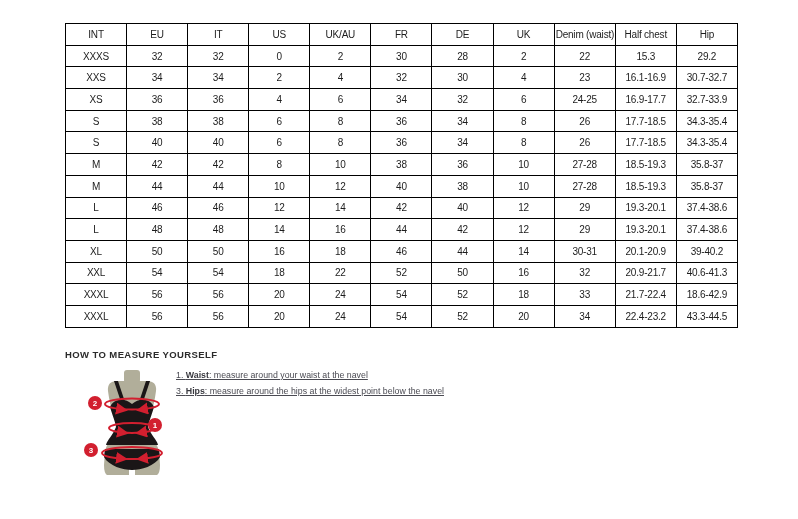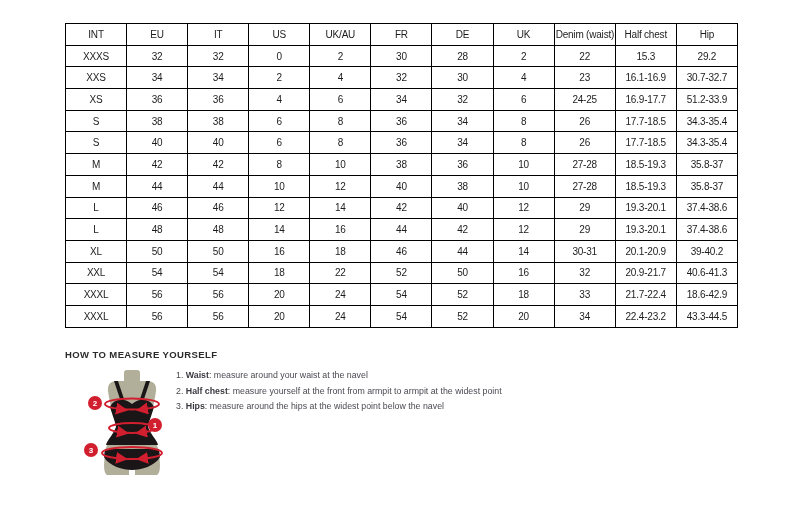--- a/index.html
+++ b/index.html
@@ -20,21 +20,21 @@
   }
   
   .measure-title{
     position:absolute;left:65px;top:349px;margin:0;
     font-size:9.5px;font-weight:700;color:#2b2b2b;letter-spacing:0.4px;text-align:center;
   }
   .measure-steps{
     position:absolute;left:176px;top:368px;margin:0;padding:0;list-style:none;
     font-size:8.8px;color:#4a4a52;
   }
-  .measure-steps li{line-height:15.6px;white-space:nowrap;}
+  .measure-steps li{line-height:15.6px;white-space:nowrap;text-decoration:underline;}
   .measure-steps b{color:#3a3a40;}
   .figure-svg{position:absolute;left:77px;top:366px;}
   .marker-num{
     font-family:"Liberation Sans",sans-serif;font-size:8px;font-weight:700;
     fill:#ffffff;text-anchor:middle;
   }
 </style>
 </head>
 <body>
 
@@ -101,21 +101,21 @@
             <td>XS</td>
             <td>36</td>
             <td>36</td>
             <td>4</td>
             <td>6</td>
             <td>34</td>
             <td>32</td>
             <td>6</td>
             <td>24-25</td>
             <td>16.9-17.7</td>
-            <td>51.2-33.9</td>
+            <td>32.7-33.9</td>
           </tr>
           <tr>
             <td>S</td>
             <td>38</td>
             <td>38</td>
             <td>6</td>
             <td>8</td>
             <td>36</td>
             <td>34</td>
             <td>8</td>
@@ -293,17 +293,16 @@
       <text x="18" y="40" class="marker-num">2</text>
       <circle cx="78" cy="59" r="7" fill="#d21f2f"></circle>
       <text x="78" y="62" class="marker-num">1</text>
       <circle cx="14" cy="84" r="7" fill="#d21f2f"></circle>
       <text x="14" y="87" class="marker-num">3</text>
     </g>
   </svg>
 
   <ol class="measure-steps">
       <li><span>1. </span><b>Waist</b><span>: measure around your waist at the navel</span></li>
-      <li><span>2. </span><b>Half chest</b><span>: measure yourself at the front from armpit to armpit at the widest point</span></li>
       <li><span>3. </span><b>Hips</b><span>: measure around the hips at the widest point below the navel</span></li>
     </ol>
 
 </div>
 
 </body></html>

